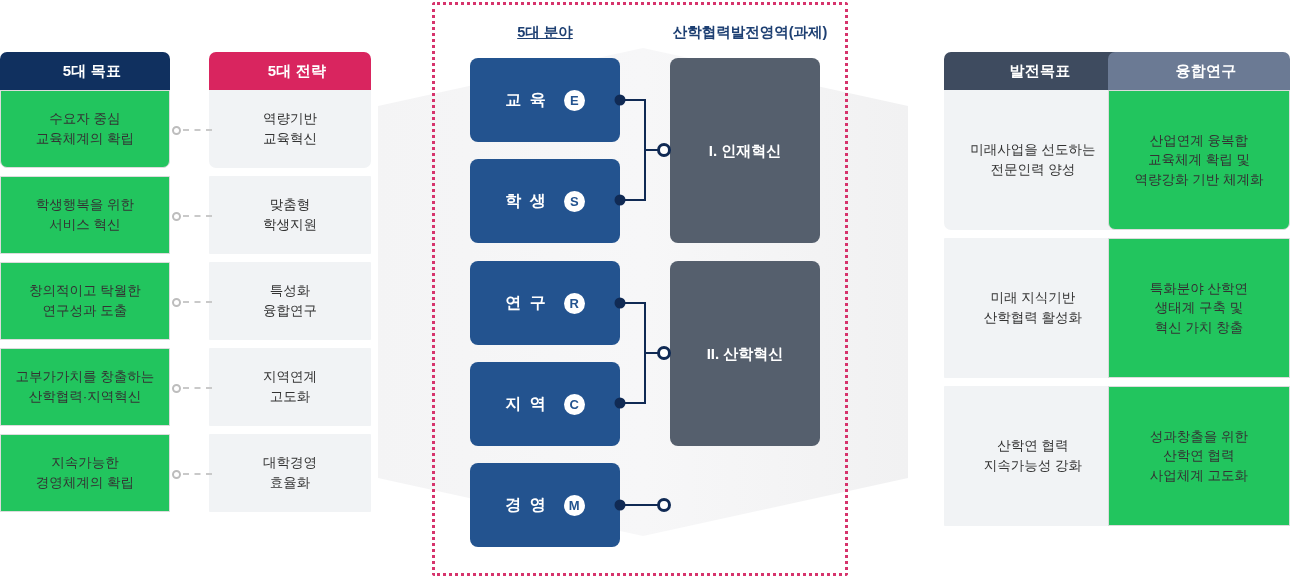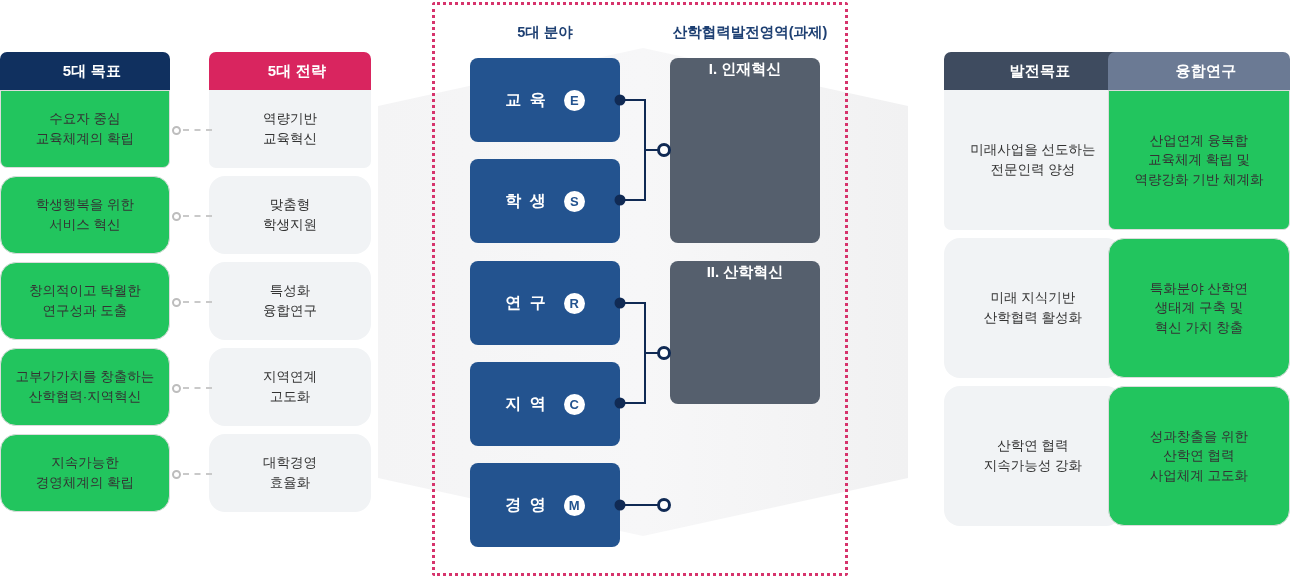--- a/index.html
+++ b/index.html
@@ -54,21 +54,21 @@
 
   .card {
     box-sizing: border-box;
     display: flex;
     align-items: center;
     justify-content: center;
     text-align: center;
     font-size: 13.5px;
     line-height: 1.45;
     color: #333333;
-    border-radius: 16px;
+    border-radius: 1px;
   }
   .card.flat-top { border-radius: 0 0 7px 7px; }
 
   .card-white {
     background: #22c55e;
     border: 1px solid #dcdcdc;
   }
   .card-gray {
     background: #f1f3f5;
     border: 1px solid transparent;
@@ -122,21 +122,21 @@
 
   .center-title {
     position: absolute;
     top: 23px;
     font-size: 14.5px;
     font-weight: bold;
     color: #1d3f72;
     text-align: center;
     z-index: 3;
   }
-  #title-fields { left: 470px; width: 150px; }
+  #title-fields { left: 470px; width: 150px; text-decoration: underline; }
   #title-tasks  { left: 655px; width: 190px; }
 
   
   .field-box {
     position: absolute;
     left: 470px;
     width: 150px;
     background: #23538f;
     border-radius: 8px;
     display: flex;
@@ -164,21 +164,21 @@
   }
 
   
   .task-box {
     position: absolute;
     left: 670px;
     width: 150px;
     background: #555f6d;
     border-radius: 8px;
     display: flex;
-    align-items: flex-start;
+    align-items: center;
     justify-content: center;
     text-align: center;
     color: #ffffff;
     font-size: 15px;
     font-weight: bold;
     line-height: 1.4;
     z-index: 3;
   }
 
   
@@ -303,21 +303,21 @@
     <span class="field-badge">M</span>
   </div>
   <div class="field-box" style="top:362px; height:84px">
     <span>지 역</span>
     <span class="field-badge">C</span>
   </div>
 
   <div class="task-box" style="top:58px; height:185px">
     <span>I. 인재혁신</span>
   </div>
-  <div class="task-box" style="top:261px; height:143px">
+  <div class="task-box" style="top:261px; height:185px">
     <span>II. 산학혁신</span>
   </div>
 
   <svg class="bracket-svg" style="left:612px; top:85px; width:60px; height:130px" viewBox="0 0 60 130">
     <path d="M8 15 L33 15 L33 65 L52 65 M33 65 L33 115 L8 115" fill="none" stroke="#102a54" stroke-width="2"></path>
     <circle cx="8" cy="15" r="5.5" fill="#102a54"></circle>
     <circle cx="8" cy="115" r="5.5" fill="#102a54"></circle>
     <circle cx="52" cy="65" r="5.5" fill="#ffffff" stroke="#102a54" stroke-width="3"></circle>
   </svg>
 

